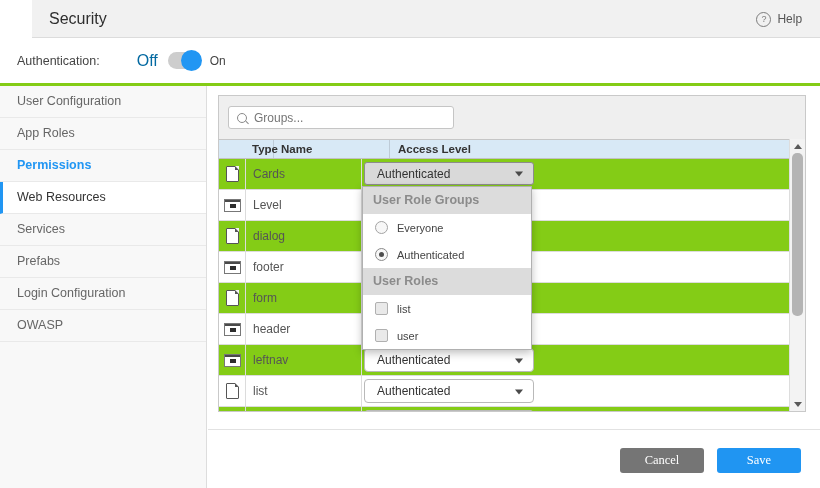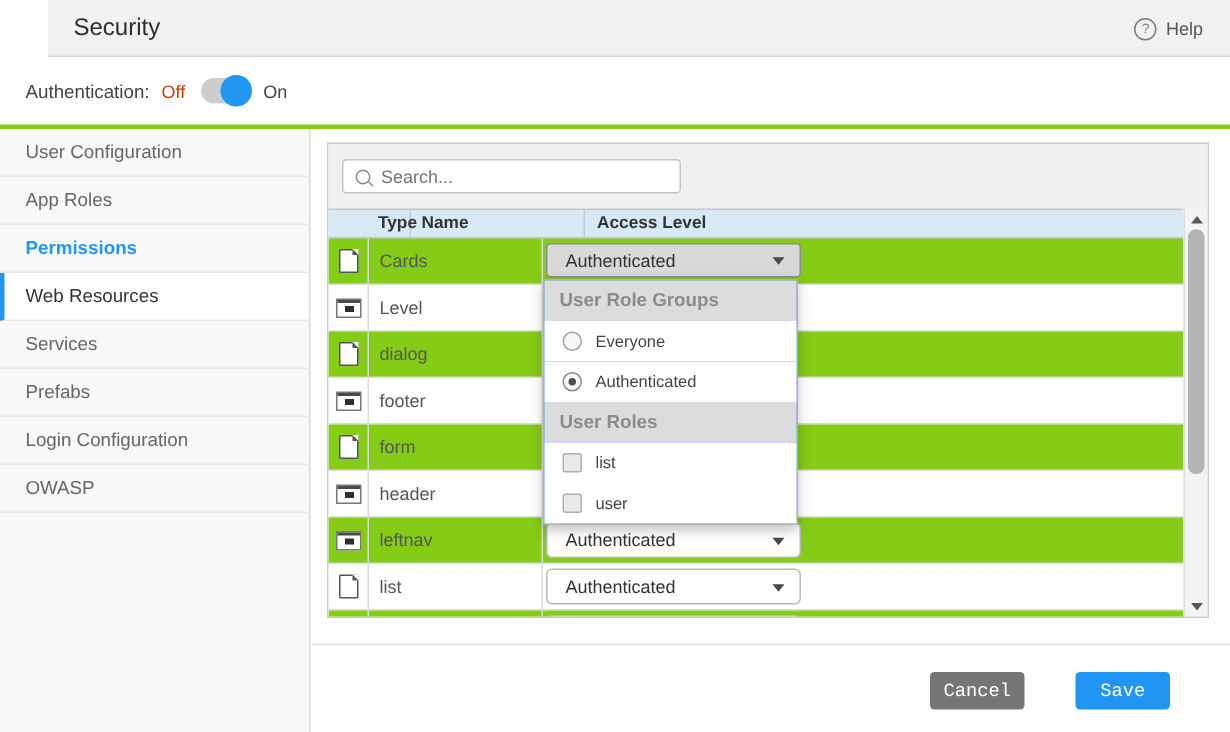--- a/index.html
+++ b/index.html
@@ -14,21 +14,21 @@
   .help-wrap{display:flex;align-items:center;gap:6px;cursor:pointer;}
   .help-icon{width:13px;height:13px;border:1px solid #7c7c7c;border-radius:50%;color:#7c7c7c;
              font-size:9px;line-height:13px;text-align:center;display:inline-block;box-sizing:content-box;}
   .help-label{font-size:12px;color:#555;}
   .close-icon{margin-left:16px;font-size:13px;color:#6e6e6e;cursor:pointer;}
 
   
   .authbar{position:absolute;left:0;top:38px;width:820px;height:48px;border-bottom:3px solid #84cc16;
            box-sizing:border-box;display:flex;align-items:center;}
   .auth-label{margin-left:17px;font-size:12.5px;color:#444;}
-  .auth-off{margin-left:8px;font-size:12px;color:#c2410c;}
+  .auth-off{margin-left:37px;font-size:16px;color:#0369a1;}
   .auth-on{margin-left:10px;font-size:12px;color:#444;}
   .toggle{position:relative;width:32px;height:17px;border-radius:9px;background:#cdcdcd;margin-left:10px;cursor:pointer;}
   .toggle .knob{position:absolute;right:-2px;top:-2px;width:21px;height:21px;border-radius:50%;
                 background:var(--accent,#2196f3);}
 
   
   .sidebar{position:absolute;left:0;top:86px;width:207px;height:402px;background:#f8f8f8;
            border-right:1px solid #ddd;box-sizing:border-box;}
   .side-item{height:32px;line-height:31px;padding-left:17px;font-size:12.5px;color:#666;
              border-bottom:1px solid #e9e9e9;box-sizing:border-box;cursor:pointer;background:#f8f8f8;}
@@ -75,21 +75,21 @@
 
   
   .dd{position:absolute;left:2px;top:3px;width:170px;height:24px;background:#fff;border:1px solid #b9b9b9;
       border-radius:4px;box-sizing:border-box;display:flex;align-items:center;
       padding:0 10px 0 12px;font-size:12px;color:#333;cursor:pointer;}
   .dd .caret{margin-left:auto;width:0;height:0;border:4px solid transparent;border-top:5px solid #4a4a4a;
              transform:translateY(2.5px);}
   .dd.open{background:#d9d9d9;border:1px solid #8c8c8c;border-radius:3px;height:23px;}
 
   
-  .dd-panel{position:absolute;left:154px;top:100px;width:170px;box-sizing:border-box;background:#3b82f6;
+  .dd-panel{position:absolute;left:154px;top:100px;width:170px;box-sizing:border-box;background:#ef4444;
             border:1px solid #b0b0b0;box-shadow:0 3px 8px rgba(0,0,0,.25);z-index:5;}
   .dd-section{height:27px;line-height:27px;background:var(--panel_section_bg,#dcdcdc);color:#8b8b8b;
               font-weight:bold;font-size:12.5px;padding-left:10px;}
   .dd-opt{height:27px;display:flex;align-items:center;padding-left:12px;gap:9px;font-size:11px;color:#444;
           background:#fff;cursor:pointer;}
   .radio{width:13px;height:13px;border:1px solid #a3a3a3;border-radius:50%;background:#f7f7f7;
          box-sizing:border-box;position:relative;flex:0 0 auto;}
   .radio.checked{border-color:#8a8a8a;}
   .radio.checked::after{content:'';position:absolute;left:3px;top:3px;width:5px;height:5px;border-radius:50%;background:#4d4d4d;}
   .checkbox{width:13px;height:13px;border:1px solid #b0b0b0;border-radius:2px;background:#e9e9e9;
@@ -99,22 +99,22 @@
   .vscroll{position:absolute;right:0;top:43px;bottom:0;width:16px;background:#f3f3f3;border-left:1px solid #ddd;box-sizing:border-box;}
   .sb-btn{position:absolute;left:0;width:15px;height:14px;display:flex;align-items:center;justify-content:center;cursor:pointer;}
   .sb-up{top:0;}
   .sb-down{bottom:0;}
   .tri-up{width:0;height:0;border:4px solid transparent;border-bottom:5px solid #5a5a5a;transform:translateY(-2px);}
   .tri-down{width:0;height:0;border:4px solid transparent;border-top:5px solid #5a5a5a;transform:translateY(2px);}
   .sb-thumb{position:absolute;left:2px;top:14px;width:11px;height:163px;background:#b4b4b4;border-radius:5px;cursor:grab;}
 
   
   .footer-divider{position:absolute;left:0;right:0;top:343px;height:1px;background:#e2e2e2;}
-  .btn{position:absolute;top:362px;width:63px;height:25px;border:none;border-radius:3px;color:#fff;
-       font-size:12.5px;font-family:Liberation Mono, monospace;cursor:pointer;}
+  .btn{position:absolute;top:362px;width:84px;height:25px;border:none;border-radius:3px;color:#fff;
+       font-size:12.5px;font-family:Liberation Serif, serif;cursor:pointer;}
   .btn.cancel{left:412px;background:var(--cancel_button,#757575);}
   .btn.save{left:509px;background:var(--save_button,#2095f2);}
 </style>
 </head>
 <body>
 
 <div class="app">
 
   <div class="titlebar">
     <div class="page-title">Security</div>
@@ -146,21 +146,21 @@
     <div class="side-item">Login Configuration</div>
     <div class="side-item">OWASP</div>
   </div>
 
   <div class="content">
 
     <div class="panel">
       <div class="searchband">
         <div class="searchbox">
           <span class="search-icon"></span>
-          <span class="search-ph">Search...</span>
+          <span class="search-ph">Groups...</span>
         </div>
       </div>
 
       <div class="thead">
         <div class="th th-type">Type</div>
         <div class="th th-name">Name</div>
         <div class="th th-access">Access Level</div>
       </div>
 
       <div class="tbody">

